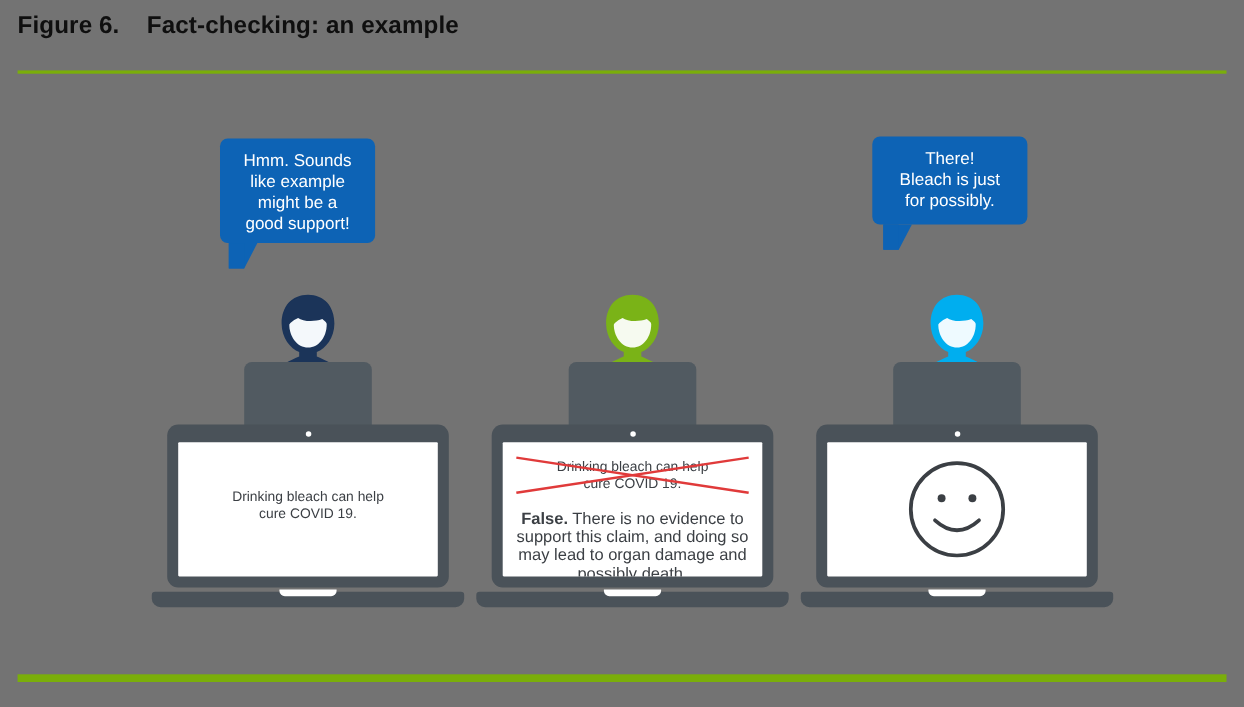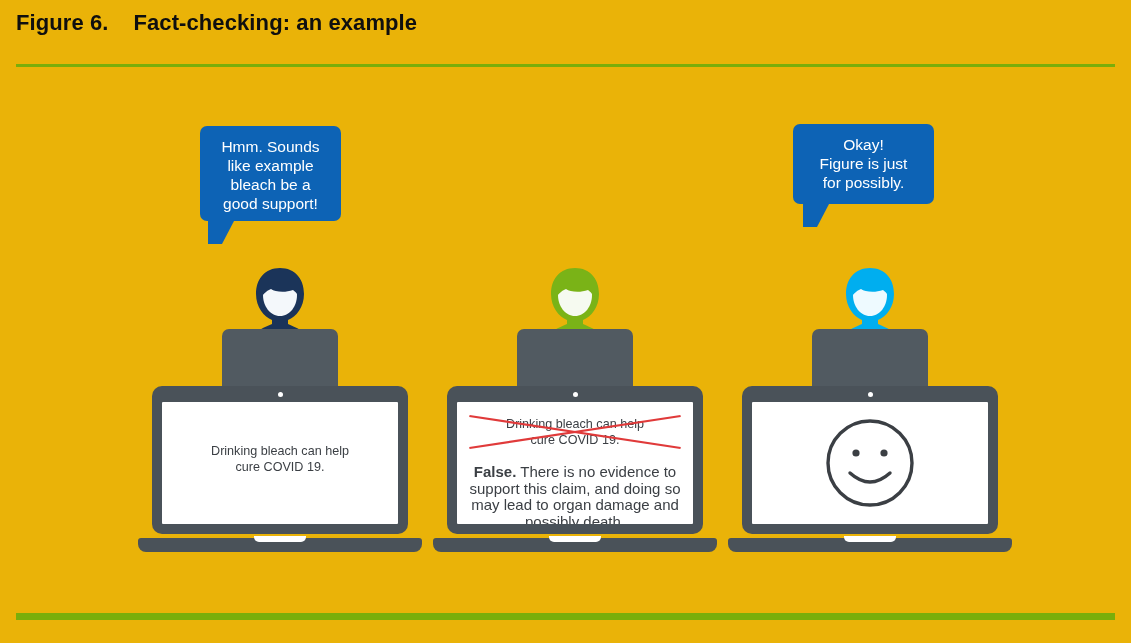--- a/index.html
+++ b/index.html
@@ -7,21 +7,21 @@
     padding: 0;
     background: #ffffff;
   }
   body {
     font-family: "Liberation Sans", sans-serif;
   }
   #page {
     position: relative;
     width: 1131px;
     height: 643px;
-    background: #eab308;
+    background: #737373;
     overflow: hidden;
   }
 
   
   .fig-title {
     position: absolute;
     left: 16px;
     top: 10px;
     font-size: 22px;
     font-weight: bold;
@@ -251,21 +251,21 @@
   <div class="fig-title">Figure 6.    Fact-checking: an example</div>
   <div class="rule-top"></div>
 
   <div class="scene">
 
     <div class="panel panel-1">
 
       <div class="bubble bubble-1">
         <span>Hmm. Sounds</span><br>
         <span>like example</span><br>
-        <span>bleach be a</span><br>
+        <span>might be a</span><br>
         <span>good support!</span>
         <span class="tail"></span>
       </div>
 
       <div class="person">
         <svg viewBox="0 0 90 90" width="90" height="90" aria-hidden="true">
           <path d="M45 6 C30 6 21 17 21 32 C21 45 29 55 37 58 L37 62 C30 65 18 70 12 78 C19 84 31 88 45 88 C59 88 71 84 78 78 C72 70 60 65 53 62 L53 58 C61 55 69 45 69 32 C69 17 60 6 45 6 Z" fill="#1b3459"></path>
           <path d="M45 14 C34 14 28 22 28 33 C28 44 35 54 45 54 C55 54 62 44 62 33 C62 22 56 14 45 14 Z" fill="#f4f8fb"></path>
           <path d="M45 7 C31 7 22 16 22 30 C22 33 23 36 24 38 C27 33 31 29 36 27 C40 30 50 31 58 28 C62 31 64 34 66 38 C67 36 68 33 68 30 C68 16 59 7 45 7 Z" fill="#1b3459"></path>
         </svg>
@@ -325,22 +325,22 @@
           </div>
         </div>
         <div class="laptop-base"></div>
         <div class="laptop-notch"></div>
       </div>
     </div>
 
     <div class="panel panel-3">
 
       <div class="bubble bubble-3">
-        <span>Okay!</span><br>
-        <span>Figure is just</span><br>
+        <span>There!</span><br>
+        <span>Bleach is just</span><br>
         <span>for possibly.</span>
         <span class="tail"></span>
       </div>
 
       <div class="person">
         <svg viewBox="0 0 90 90" width="90" height="90" aria-hidden="true">
           <path d="M45 6 C30 6 21 17 21 32 C21 45 29 55 37 58 L37 62 C30 65 18 70 12 78 C19 84 31 88 45 88 C59 88 71 84 78 78 C72 70 60 65 53 62 L53 58 C61 55 69 45 69 32 C69 17 60 6 45 6 Z" fill="#00aeef"></path>
           <path d="M45 14 C34 14 28 22 28 33 C28 44 35 54 45 54 C55 54 62 44 62 33 C62 22 56 14 45 14 Z" fill="#eefaff"></path>
           <path d="M45 7 C31 7 22 16 22 30 C22 33 23 36 24 38 C27 33 31 29 36 27 C40 30 50 31 58 28 C62 31 64 34 66 38 C67 36 68 33 68 30 C68 16 59 7 45 7 Z" fill="#00aeef"></path>
         </svg>

